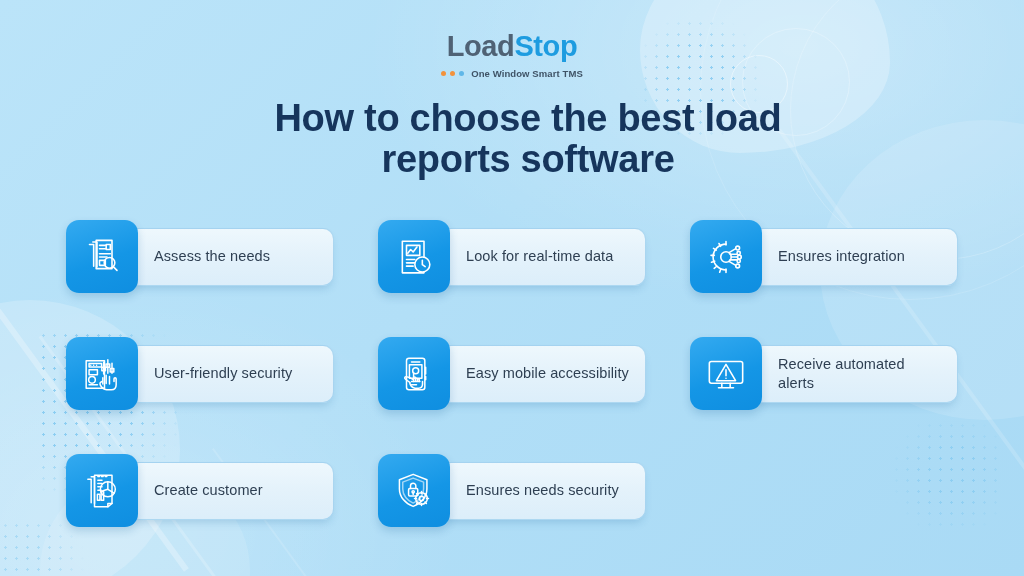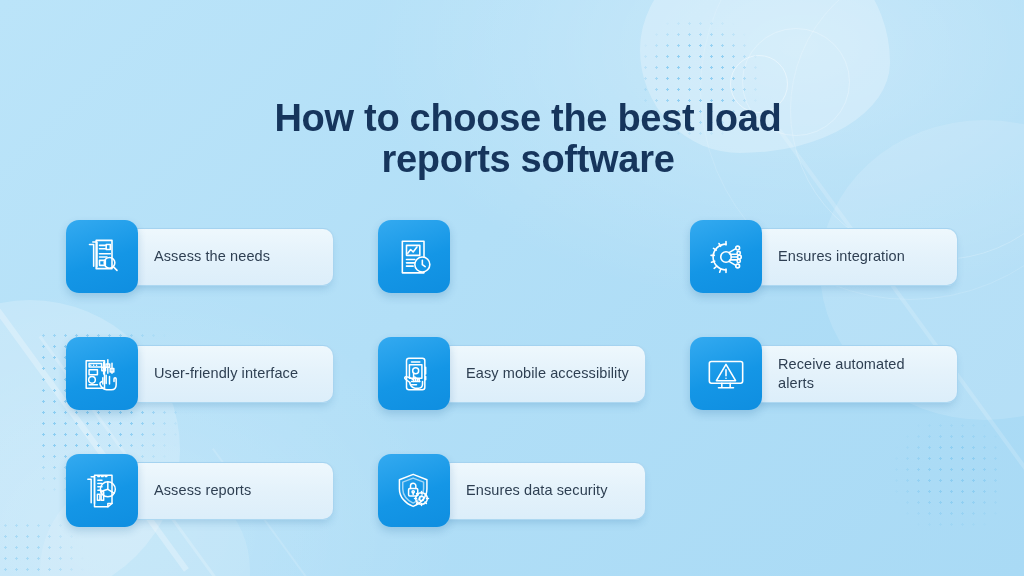--- a/index.html
+++ b/index.html
@@ -144,20 +144,29 @@
   <div class="streak s3"></div>
   <div class="streak s4"></div>
   <div class="dots d1"></div>
   <div class="dots d2"></div>
   <div class="dots d3"></div>
   <div class="dots d4"></div>
 </div>
 
 <div class="page">
 
+  <div class="logo-wrap">
+    <div class="logo-word"><span class="logo-load">Load</span><span class="logo-stop">Stop</span></div>
+    <div class="logo-tag">
+      <span class="tag-dot o"></span>
+      <span class="tag-dot o"></span>
+      <span class="tag-dot b"></span>
+      <span class="tag-text">One Window Smart TMS</span>
+    </div>
+  </div>
 
   <h1 class="title">
     <span class="l1">How to choose the best load</span>
     <span class="l2">reports software</span>
   </h1>
 
   <div class="grid">
 
     <div class="card">
       <div class="icon-tile">
@@ -181,20 +190,23 @@
     <div class="card">
       <div class="icon-tile">
         <svg viewBox="0 0 48 48" fill="none" stroke="#ffffff" stroke-width="1.9" stroke-linecap="round" stroke-linejoin="round">
           <path d="M10 5h26v38H10z"></path>
           <rect x="15" y="10" width="16" height="12"></rect>
           <path d="M16.5 19.5l3.5-4.5 3 3 4.5-6"></path>
           <path d="M15 27h10M15 31h14M15 35h8"></path>
           <circle cx="34" cy="33" r="9" fill="#1496e6"></circle>
           <path d="M34 28v5.2l3.4 2.3"></path>
         </svg>
+      </div>
+      <div class="pill">
+        <span class="pill-label">Look for real-time data</span>
       </div>
     </div>
 
     <div class="card">
       <div class="icon-tile">
         <svg viewBox="0 0 48 48" fill="none" stroke="#ffffff" stroke-width="1.9" stroke-linecap="round" stroke-linejoin="round">
           <path d="M24 8.5a15.5 15.5 0 100 31"></path>
           <path d="M24 5.5v4M15.6 7.8l1.9 3.4M9 13.7l3.3 2M6 22h4M6.6 30.3l3.8-1.3
                    M9.8 37.6l3.1-2.5M16.4 42.2l1.4-3.7M24 42.5v-4"></path>
           <circle cx="24" cy="24" r="6.3"></circle>
@@ -223,21 +235,21 @@
           <path d="M26 10v14M31 7v16M36 11v12"></path>
           <rect x="23.8" y="16" width="4.4" height="4"></rect>
           <rect x="28.8" y="12" width="4.4" height="4"></rect>
           <rect x="33.8" y="17.5" width="4.4" height="4"></rect>
           <path d="M25 28.5v7.5M29 25.5v10M33 27v9"></path>
           <path d="M24 33c-2.2.6-3 2.4-2 4.4 1.4 2.8 4 5 7.6 5.6h5.6c3.4 0 5.8-2.4 5.8-6v-7.4
                    c0-1.5-2.6-1.5-2.6 0V33"></path>
         </svg>
       </div>
       <div class="pill">
-        <span class="pill-label">User-friendly interface</span>
+        <span class="pill-label">User-friendly security</span>
       </div>
     </div>
 
     <div class="card">
       <div class="icon-tile">
         <svg viewBox="0 0 48 48" fill="none" stroke="#ffffff" stroke-width="1.8" stroke-linecap="round" stroke-linejoin="round">
           <rect x="15" y="5" width="22" height="38" rx="3"></rect>
           <path d="M21 9.5h10"></path>
           <rect x="18.5" y="13" width="15" height="16"></rect>
           <circle cx="26" cy="20" r="3.6"></circle>
@@ -280,39 +292,39 @@
           <path d="M19 11h5M19 15h5M19 19h5M19 23h4"></path>
           <path d="M19 6.5h12" stroke-dasharray="2 2.4"></path>
           <rect x="18.5" y="28" width="3" height="7"></rect>
           <rect x="23" y="25" width="3" height="10"></rect>
           <circle cx="31" cy="22" r="9"></circle>
           <path d="M31 13v9l7.6 4.6"></path>
           <path d="M31 22l-8.6 2.6"></path>
         </svg>
       </div>
       <div class="pill">
-        <span class="pill-label">Assess reports</span>
+        <span class="pill-label">Create customer</span>
       </div>
     </div>
 
     <div class="card">
       <div class="icon-tile">
         <svg viewBox="0 0 48 48" fill="none" stroke="#ffffff" stroke-width="1.8" stroke-linecap="round" stroke-linejoin="round">
           <path d="M23 4L6.5 10.5v11c0 9.5 7 17.6 16.5 21 9.5-3.4 16.5-11.5 16.5-21v-11z"></path>
           <path d="M23 8.5L10.5 13.4v8.1c0 7.6 5.4 14.2 12.5 17 7.1-2.8 12.5-9.4 12.5-17v-8.1z" opacity=".6"></path>
           <rect x="17.5" y="21" width="11" height="9" rx="1.4"></rect>
           <path d="M19.8 21v-3.2a3.2 3.2 0 016.4 0V21"></path>
           <circle cx="23" cy="25" r="1.4"></circle>
           <path d="M23 26.4v1.8"></path>
           <circle cx="33" cy="33" r="7"></circle>
           <circle cx="33" cy="33" r="2.6"></circle>
           <path d="M33 24.6v2.4M33 39v2.4M24.6 33H27M39 33h2.4
                    M27.1 27.1l1.7 1.7M37.2 37.2l1.7 1.7M27.1 38.9l1.7-1.7M37.2 28.8l1.7-1.7"></path>
         </svg>
       </div>
       <div class="pill">
-        <span class="pill-label">Ensures data security</span>
+        <span class="pill-label">Ensures needs security</span>
       </div>
     </div>
 
 
   </div>
 </div>
 
 </body></html>

